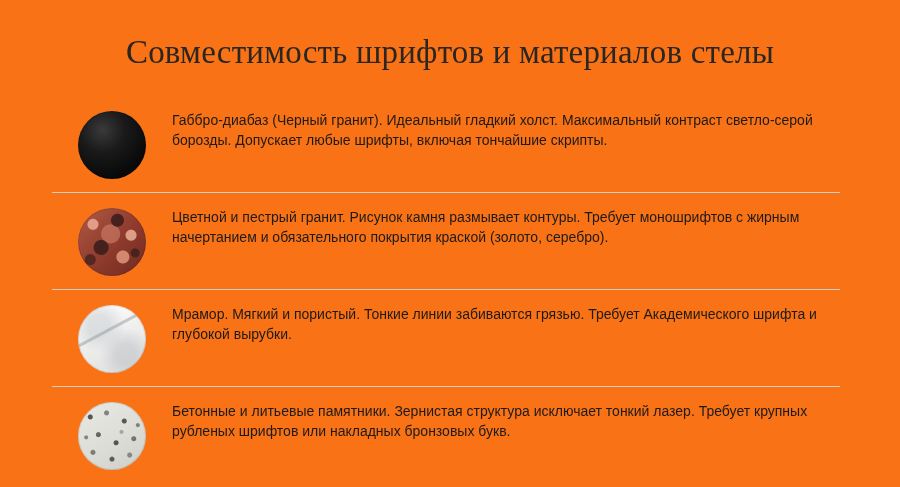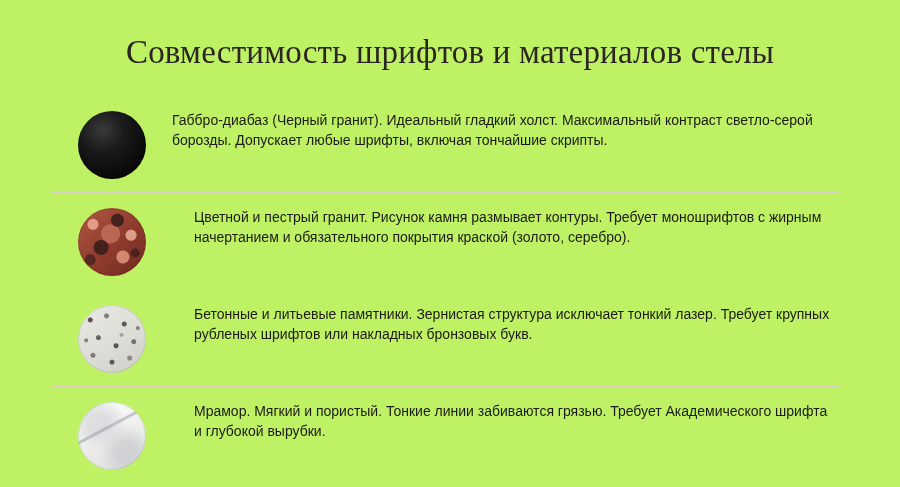--- a/index.html
+++ b/index.html
@@ -10,21 +10,21 @@
     width: 900px;
     height: 487px;
     background: #f2ece4;
     font-family: "Liberation Sans", sans-serif;
     overflow: hidden;
   }
   .page {
     position: relative;
     width: 900px;
     height: 487px;
-    background: #bef264;
+    background: #f97316;
     box-sizing: border-box;
   }
   .title {
     font-family: "Liberation Serif", serif;
     font-size: 33px;
     color: #2b2622;
     text-align: center;
     letter-spacing: 0.2px;
     padding: 34px 40px 0 40px;
     line-height: 1.15;
@@ -35,21 +35,20 @@
     padding: 0 60px 0 52px;
   }
   .row {
     display: flex;
     align-items: flex-start;
     padding: 13px 0 13px 0;
     position: relative;
   }
   .row + .row {
     border-top: 1px solid #d8cfc2;
-    gap: 22px;
   }
   .swatch-wrap {
     flex: 0 0 120px;
     display: flex;
     justify-content: center;
     align-items: flex-start;
     padding-top: 2px;
   }
   .swatch {
     width: 68px;
@@ -144,26 +143,26 @@
 
     <div class="row">
       <div class="swatch-wrap">
         <div class="swatch sw-red"></div>
       </div>
       <div class="row-text">Цветной и пестрый гранит. Рисунок камня размывает контуры. Требует моношрифтов с жирным начертанием и обязательного покрытия краской (золото, серебро).</div>
     </div>
 
     <div class="row">
       <div class="swatch-wrap">
-        <div class="swatch sw-concrete"></div>
+        <div class="swatch sw-marble"></div>
       </div>
-      <div class="row-text">Бетонные и литьевые памятники. Зернистая структура исключает тонкий лазер. Требует крупных рубленых шрифтов или накладных бронзовых букв.</div>
+      <div class="row-text">Мрамор. Мягкий и пористый. Тонкие линии забиваются грязью. Требует Академического шрифта и глубокой вырубки.</div>
     </div>
 
     <div class="row">
       <div class="swatch-wrap">
-        <div class="swatch sw-marble"></div>
+        <div class="swatch sw-concrete"></div>
       </div>
-      <div class="row-text">Мрамор. Мягкий и пористый. Тонкие линии забиваются грязью. Требует Академического шрифта и глубокой вырубки.</div>
+      <div class="row-text">Бетонные и литьевые памятники. Зернистая структура исключает тонкий лазер. Требует крупных рубленых шрифтов или накладных бронзовых букв.</div>
     </div>
 
   </div>
 </div>
 
 </body></html>

